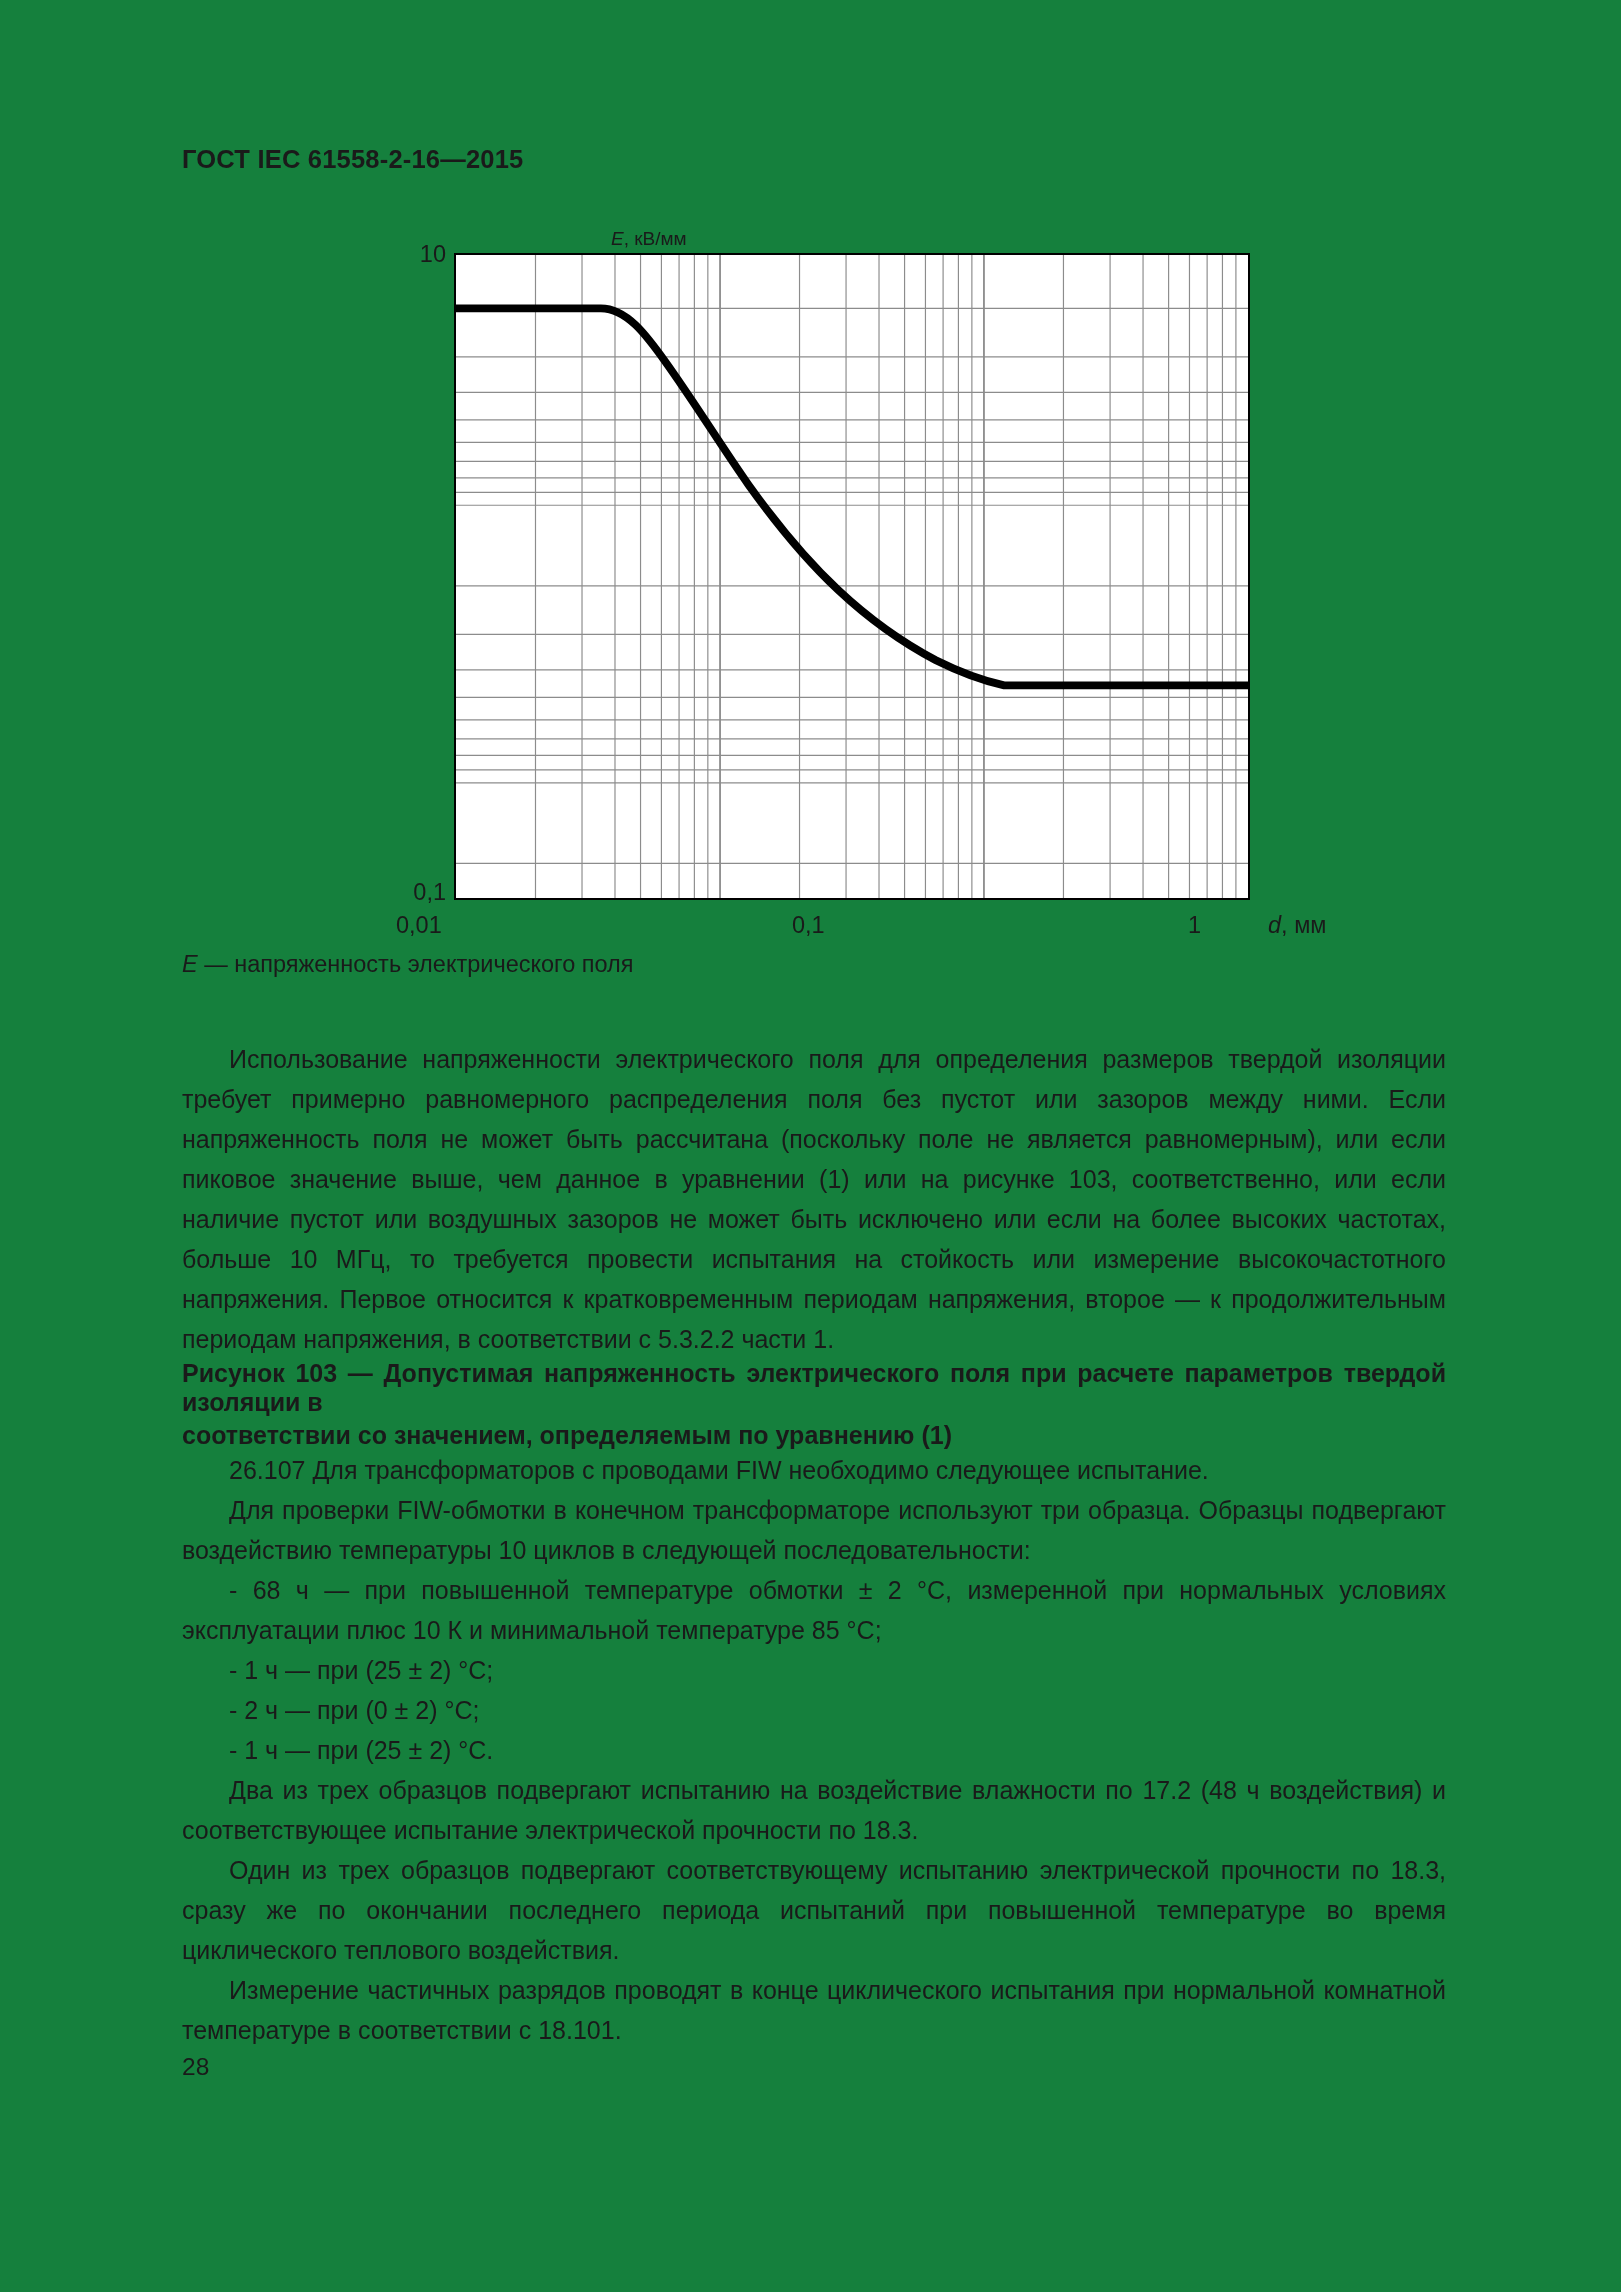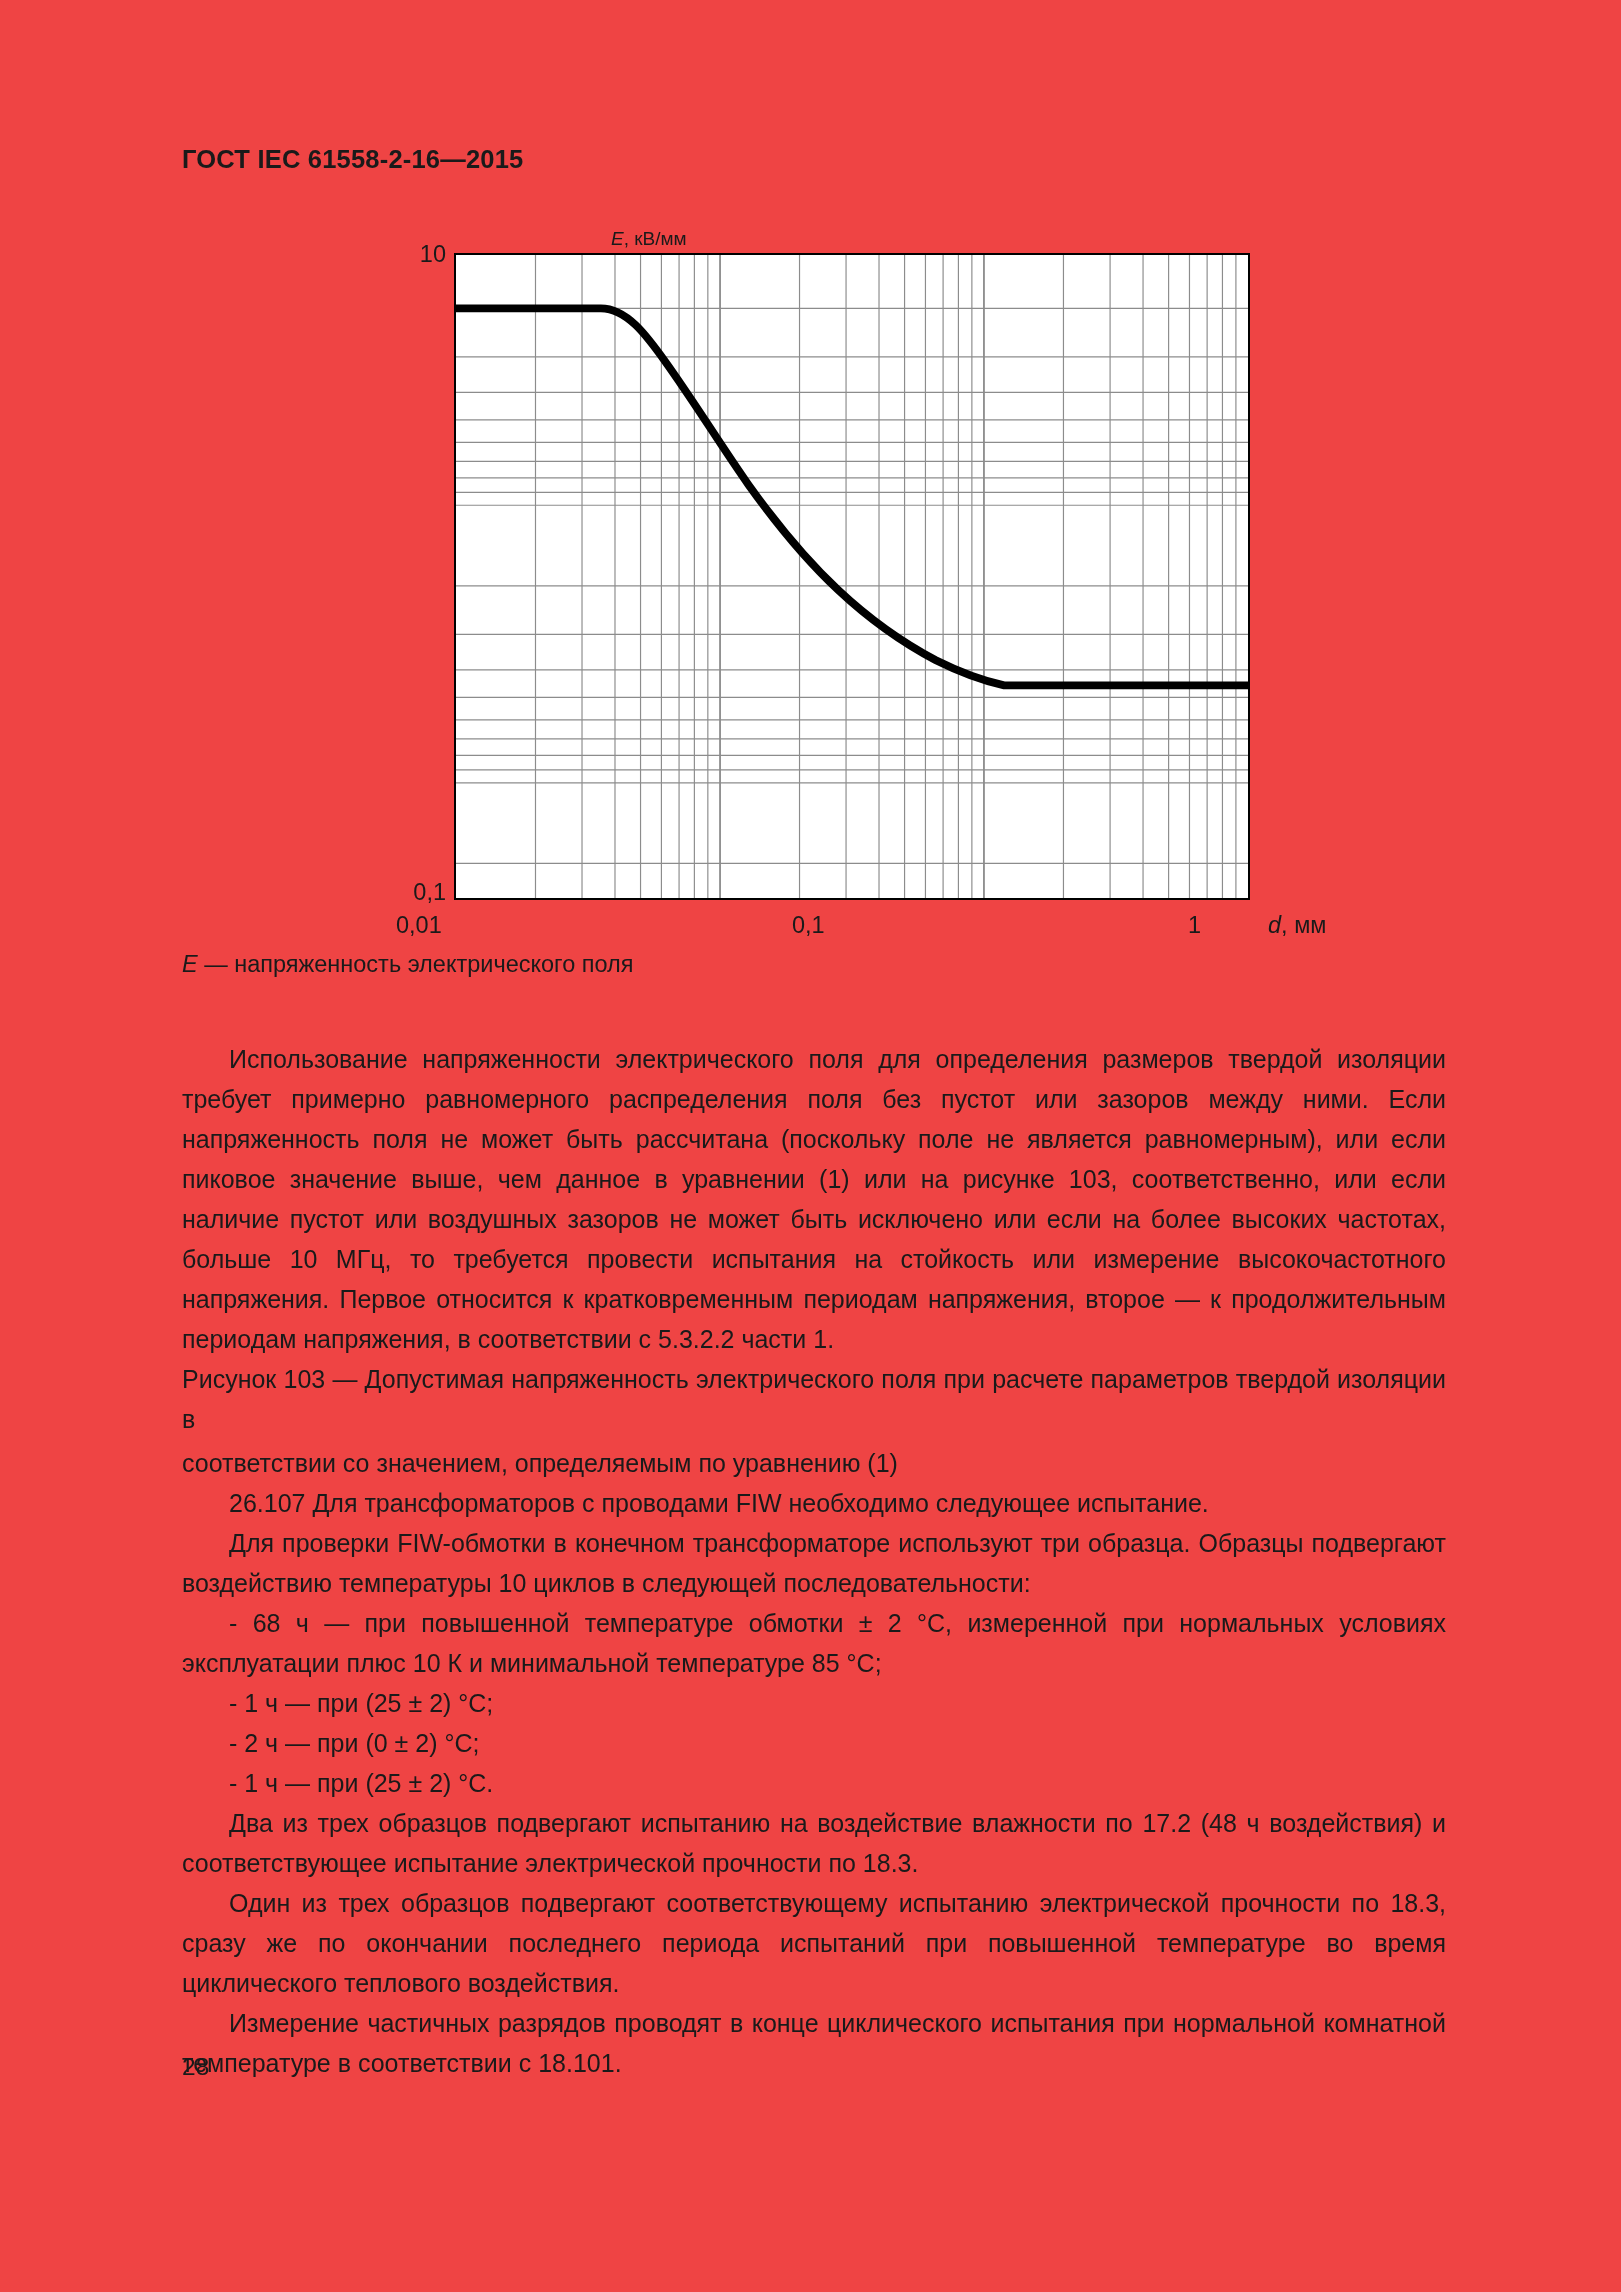--- a/index.html
+++ b/index.html
@@ -4,21 +4,21 @@
 <style>
   html, body {
     margin: 0;
     padding: 0;
     background: #ffffff;
   }
   .page {
     position: relative;
     width: 1621px;
     height: 2293px;
-    background: #ef4444;
+    background: #15803d;
     font-family: "Liberation Sans", sans-serif;
     color: #1a1a1a;
     overflow: hidden;
   }
 
   
   .doc-header {
     position: absolute;
     left: 182px;
     top: 145px;
@@ -127,21 +127,22 @@
     margin: 0;
     text-indent: 47px;
     text-align: left;
   }
 
   .fig-caption {
     margin: 39px 0 0 0;
     width: 1264px;
     text-align: center;
     text-indent: 0 !important;
-    line-height: 40px;
+    line-height: 29px;
+    font-weight: bold;
   }
 
   .gap-before { margin-top: 37px; }
 
   
   .page-number {
     position: absolute;
     left: 182px;
     top: 2053px;
     font-size: 24.5px;

